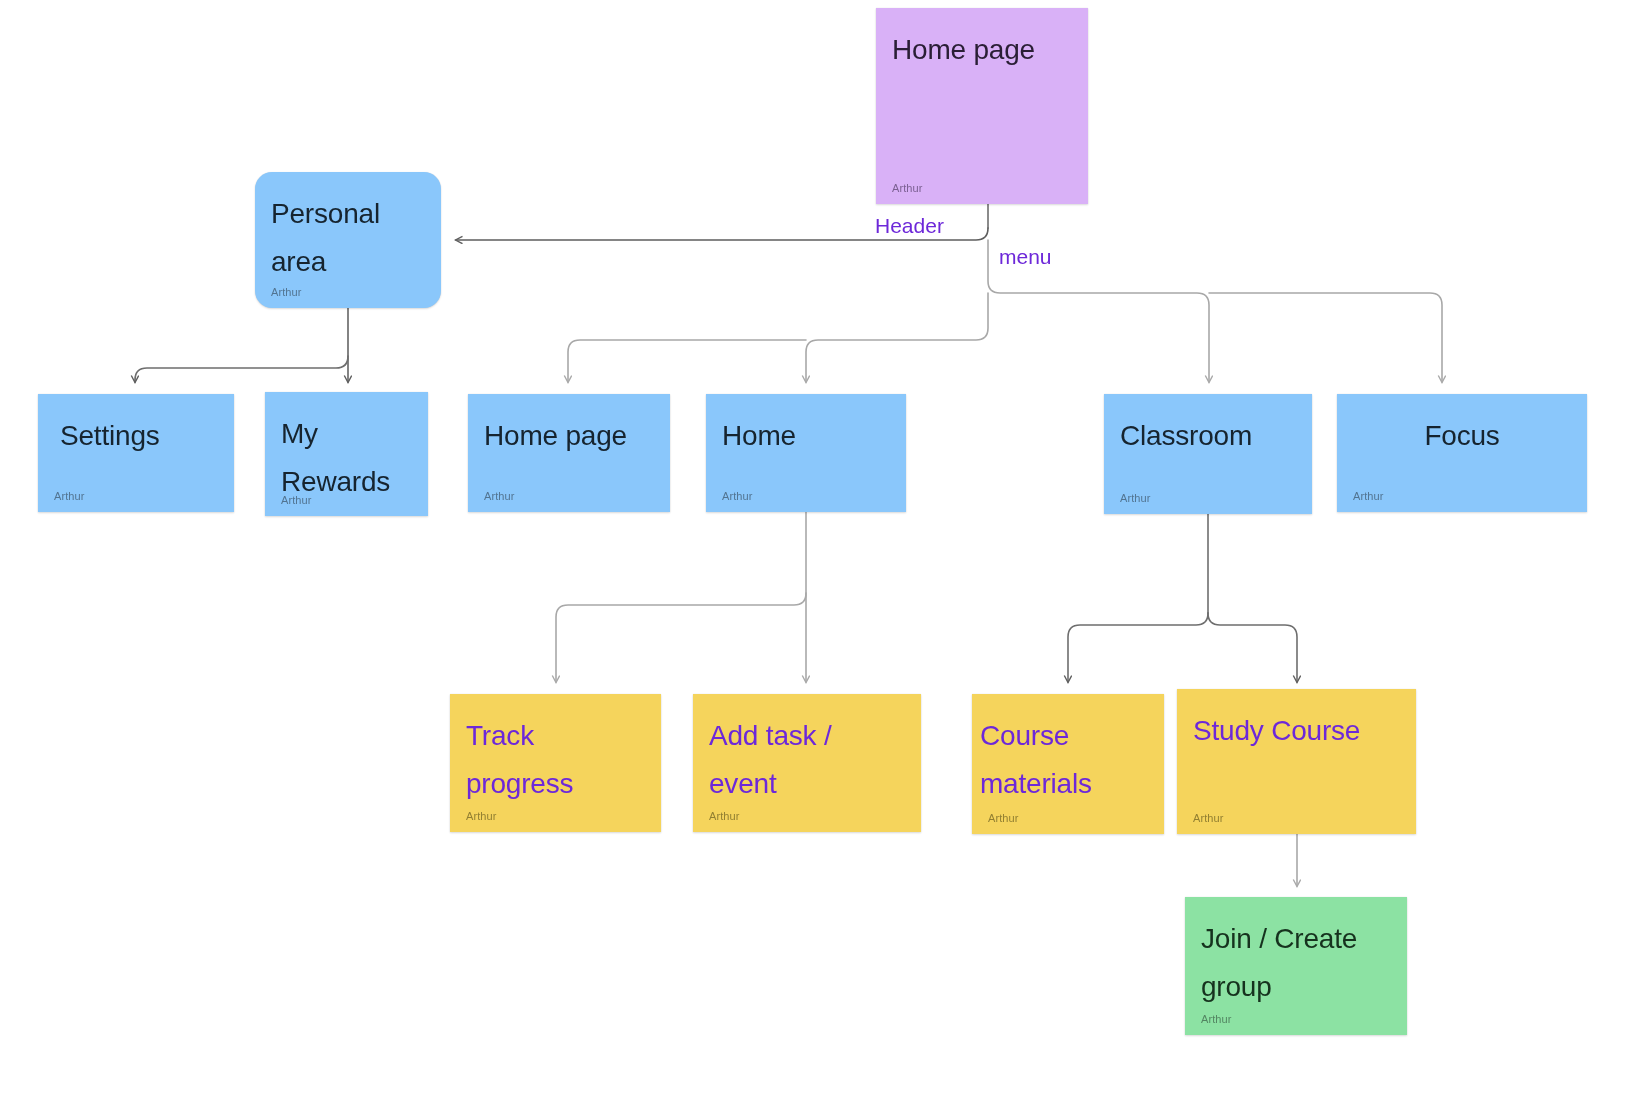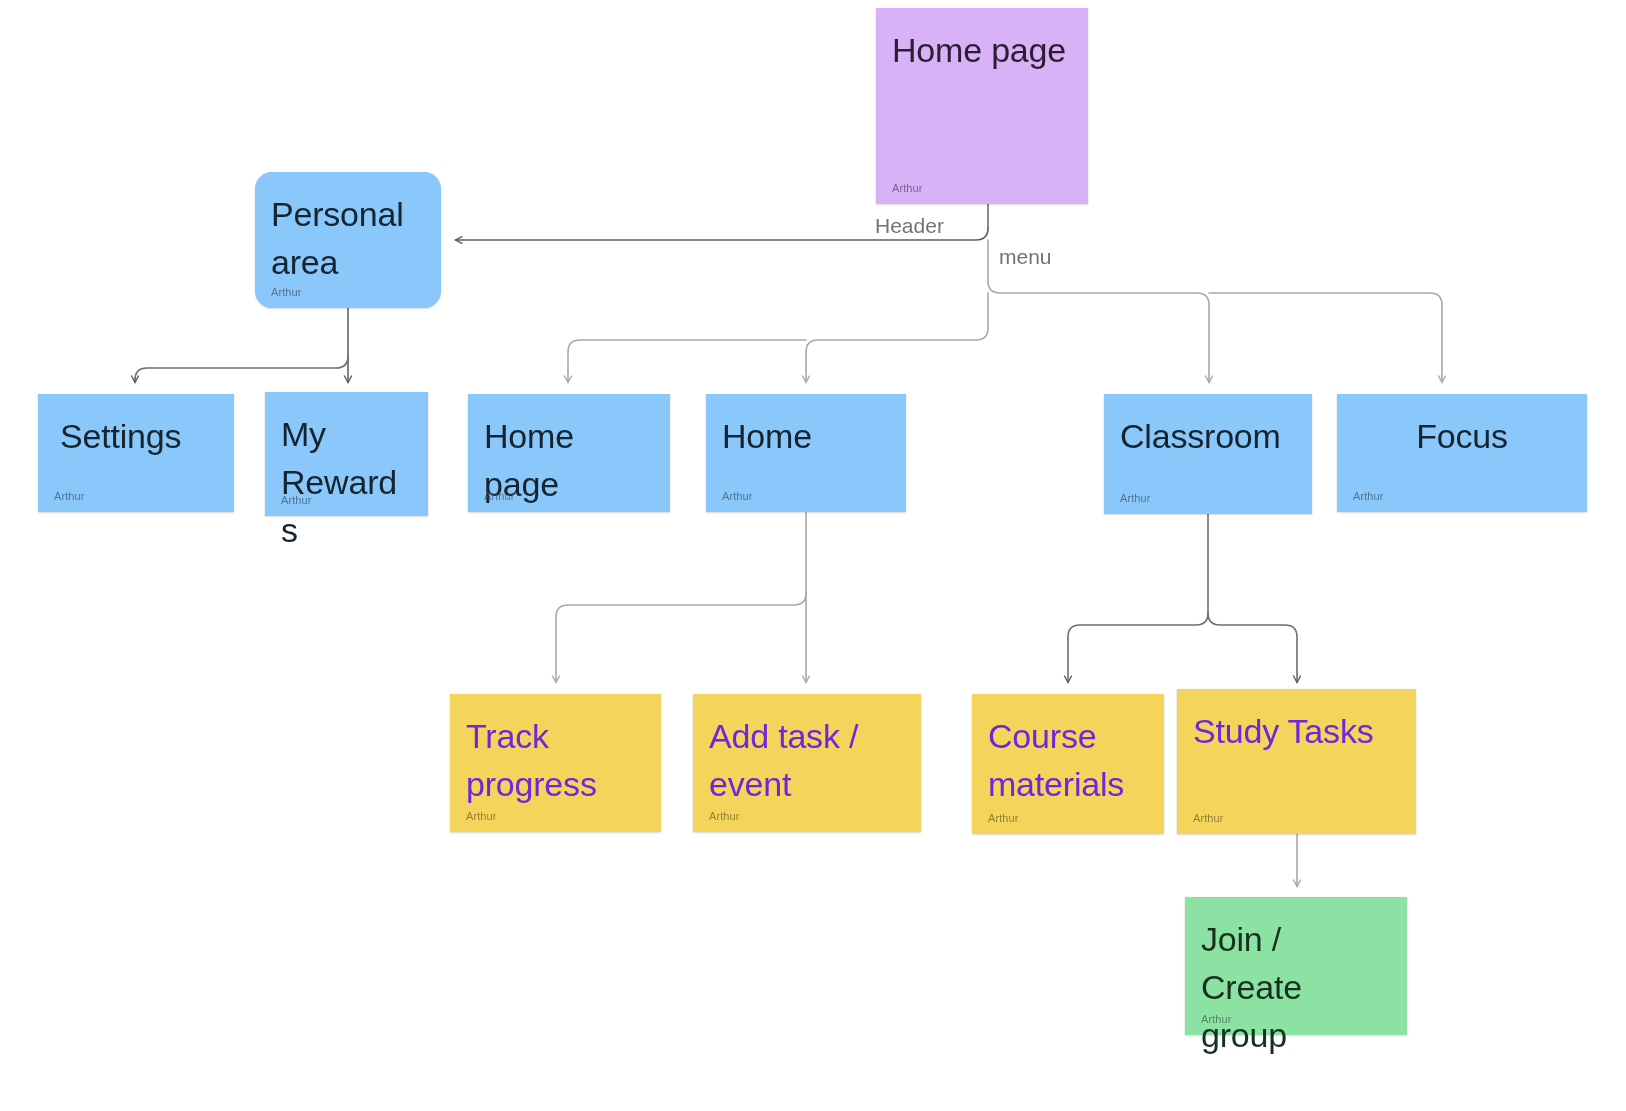--- a/index.html
+++ b/index.html
@@ -26,21 +26,21 @@
     height: 1111px;
     pointer-events: none;
   }
   .node {
     position: absolute;
     box-sizing: border-box;
     padding: 18px 16px 0 16px;
     box-shadow: 0 1px 2px rgba(0,0,0,0.14), 0 0 1px rgba(0,0,0,0.10);
   }
   .node .title {
-    font-size: 34px;
+    font-size: 28px;
     line-height: 48px;
     letter-spacing: -0.2px;
     word-wrap: break-word;
   }
   .node .author {
     position: absolute;
     left: 16px;
     bottom: 9px;
     font-size: 11px;
     line-height: 13px;
@@ -60,21 +60,21 @@
   .node.yellow .author { color: #6B5E21; }
 
   .node.green { background: #8CE2A3; }
   .node.green .title { color: #16321E; }
   .node.green .author { color: #3D6148; }
 
   .edge-label {
     position: absolute;
     font-size: 21px;
     line-height: 25px;
-    color: #737373;
+    color: #6d28d9;
     background: #ffffff;
     padding: 0 5px;
     white-space: nowrap;
   }
 </style>
 </head>
 <body>
 
 <div id="canvas">
 
@@ -158,27 +158,27 @@
   <div class="node yellow" style="left:450px; top:694px; width:211px; height:138px;">
     <div class="title">Track progress</div>
     <div class="author">Arthur</div>
   </div>
 
   <div class="node yellow" style="left:693px; top:694px; width:228px; height:138px;">
     <div class="title">Add task / event</div>
     <div class="author">Arthur</div>
   </div>
 
-  <div class="node yellow" style="left:972px; top:694px; width:192px; height:140px;">
+  <div class="node yellow" style="left:972px; top:694px; width:192px; height:140px;padding-left:8px;">
     <div class="title">Course materials</div>
     <div class="author">Arthur</div>
   </div>
 
   <div class="node yellow" style="left:1177px; top:689px; width:239px; height:145px;">
-    <div class="title">Study Tasks</div>
+    <div class="title">Study Course</div>
     <div class="author">Arthur</div>
   </div>
 
   <div class="node green" style="left:1185px; top:897px; width:222px; height:138px;">
     <div class="title">Join / Create group</div>
     <div class="author">Arthur</div>
   </div>
 
   <div class="edge-label" style="left:870px; top:213px;">Header</div>
 

